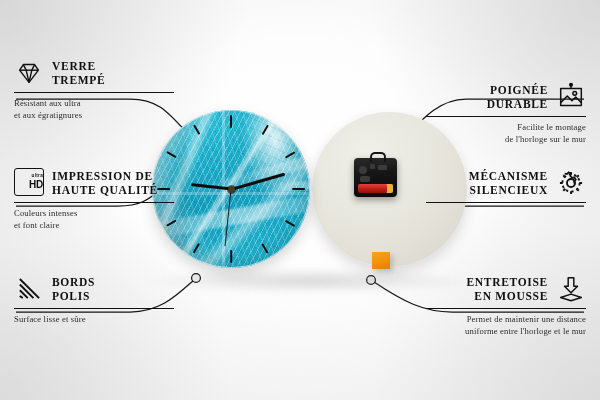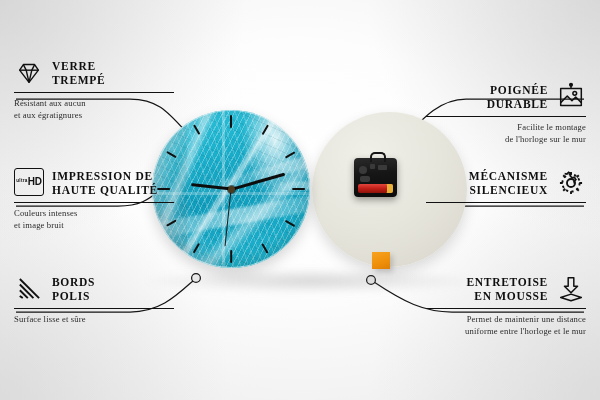--- a/index.html
+++ b/index.html
@@ -256,22 +256,22 @@
     flex: 0 0 30px;
     color: #111;
   }
   .f-icon svg { display: block; width: 30px; height: 30px; }
 
   .hd-badge {
     width: 28px; height: 26px;
     border: 1.6px solid #111;
     border-radius: 3px;
     display: flex;
-    flex-direction: row;
-    align-items: center;
+    flex-direction: column;
+    align-items: flex-end;
     justify-content: center;
     line-height: 1;
   }
   .hd-ultra {
     font-family: "Liberation Sans", sans-serif;
     font-size: 4.6px;
     font-weight: bold;
     letter-spacing: .3px;
     color: #111;
     margin-bottom: .5px;
@@ -376,42 +376,42 @@
           </g>
         </svg>
       </div>
       <div>
         <div class="f-title">VERRE</div>
         <div class="f-title">TREMPÉ</div>
       </div>
     </div>
     <div class="f-rule"></div>
     <div class="f-desc">
-      <div>Résistant aux aucun</div>
+      <div>Résistant aux ultra</div>
       <div>et aux égratignures</div>
     </div>
   </div>
 
   <div class="feature left" id="feat-impression">
     <div class="f-head">
       <div class="f-icon">
         <div class="hd-badge">
           <span class="hd-ultra">ultra</span>
           <span class="hd-main">HD</span>
         </div>
       </div>
       <div>
         <div class="f-title">IMPRESSION DE</div>
         <div class="f-title">HAUTE QUALITÉ</div>
       </div>
     </div>
     <div class="f-rule"></div>
     <div class="f-desc">
       <div>Couleurs intenses</div>
-      <div>et image bruit</div>
+      <div>et font claire</div>
     </div>
   </div>
 
   <div class="feature left" id="feat-bords">
     <div class="f-head">
       <div class="f-icon">
         <svg viewBox="0 0 32 32">
           <g stroke="#111" stroke-width="2.1" stroke-linecap="square">
             <line x1="7" y1="6" x2="26" y2="25"></line>
             <line x1="7" y1="12" x2="20" y2="25"></line>

